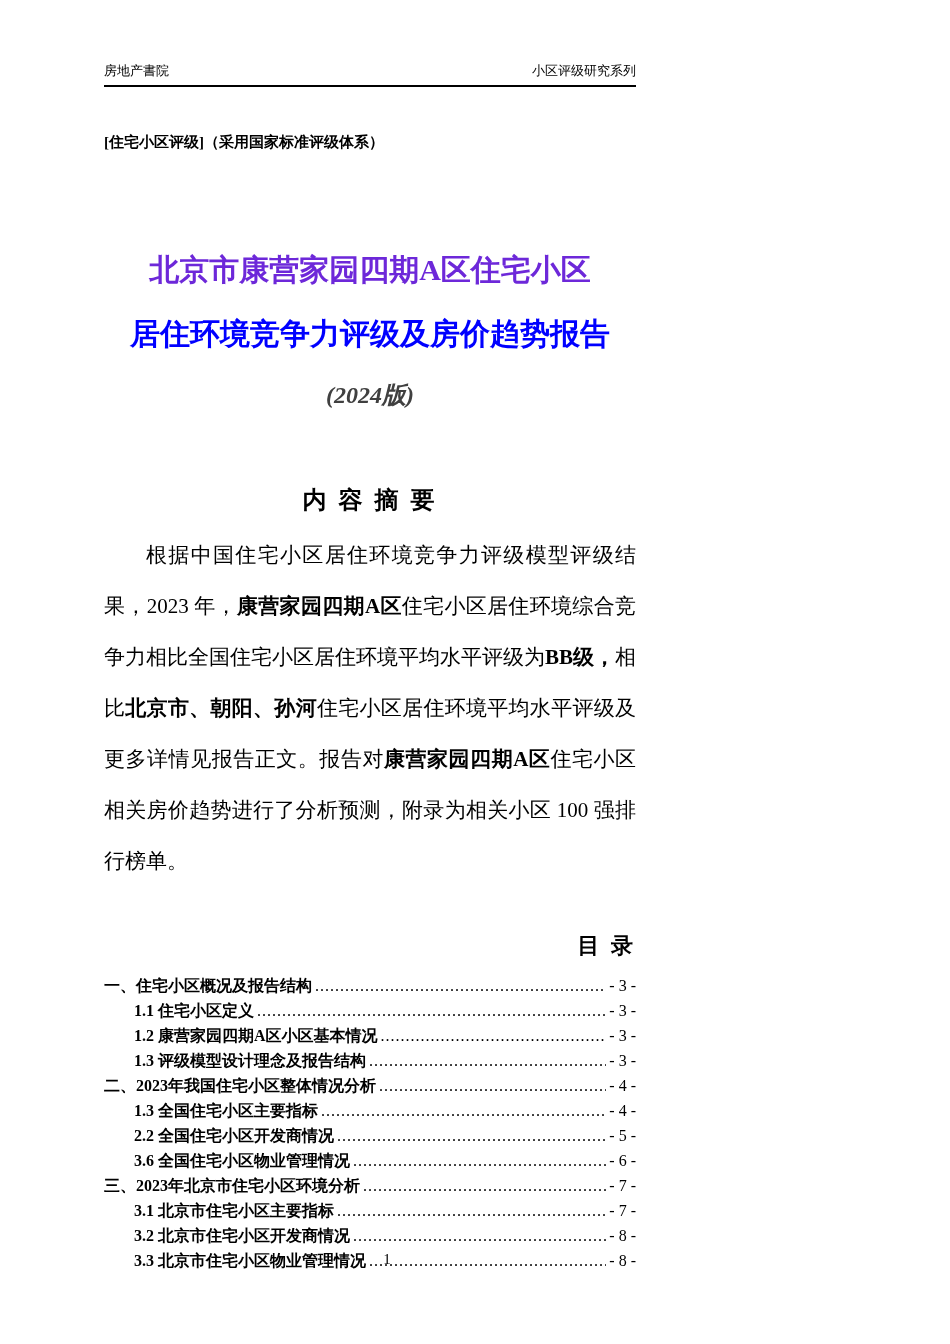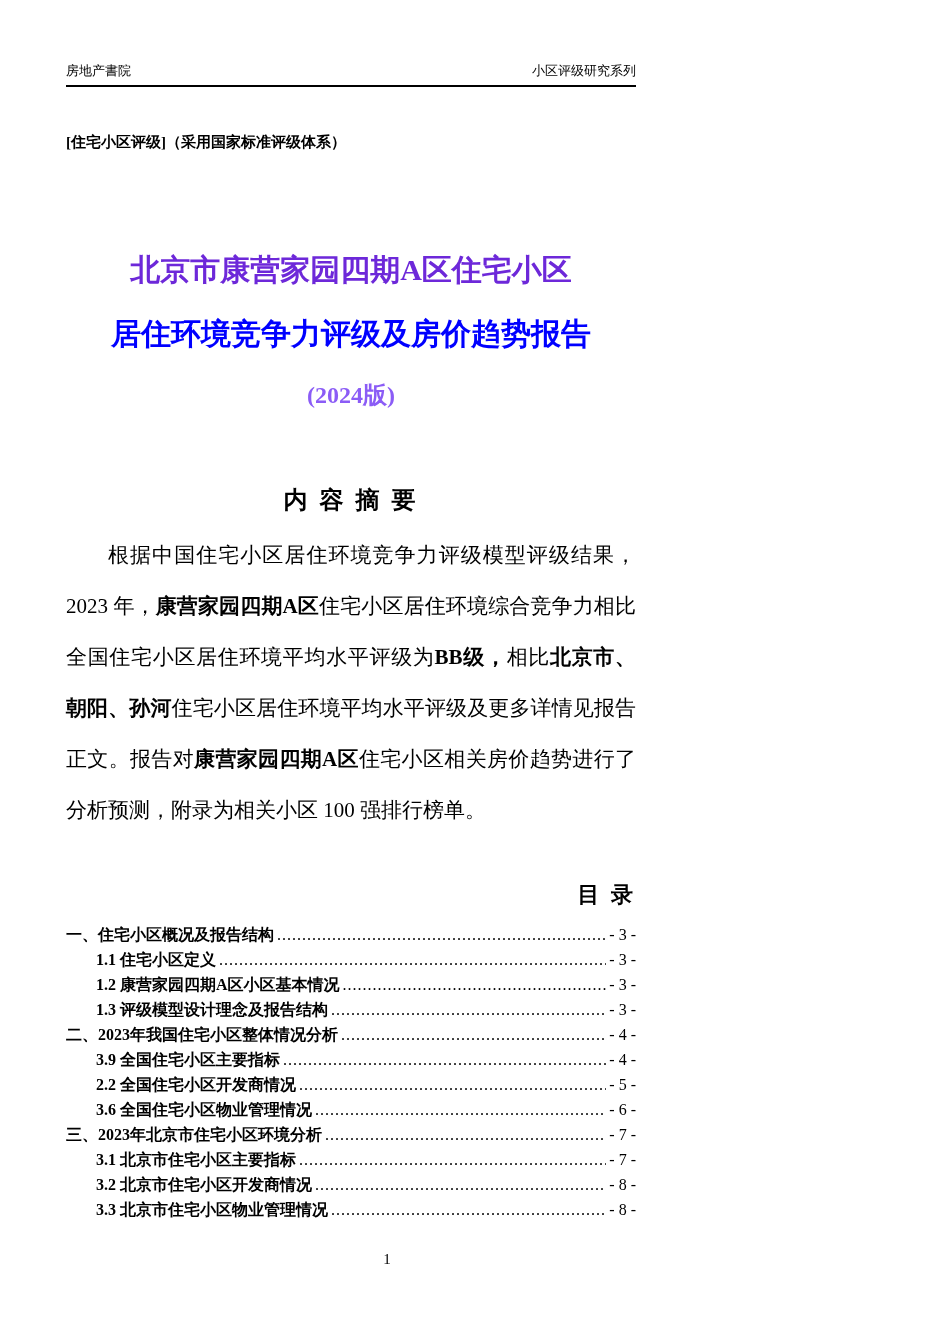--- a/index.html
+++ b/index.html
@@ -6,21 +6,21 @@
   html, body { background: #ffffff; }
   body {
     width: 950px; height: 1344px;
     font-family: "Liberation Serif", "DejaVu Serif", serif;
     color: #000;
     position: relative;
   }
   .page {
     position: relative;
     width: 774px; height: 1344px;
-    padding: 62px 138px 0 66px;
+    padding: 62px 138px 0 104px;
     background: #fff;
     overflow: hidden;
   }
   .header {
     display: flex; justify-content: space-between; align-items: flex-end;
     font-size: 13px;
     padding-bottom: 5px;
     border-bottom: 2px solid #000;
   }
   .rating-note {
@@ -74,21 +74,21 @@
   <div class="header">
     <span>房地产書院</span>
     <span>小区评级研究系列</span>
   </div>
 
   <div class="rating-note">[住宅小区评级]（采用国家标准评级体系）</div>
 
   <div class="title-block">
     <div class="title-main" style="color: #6d28d9;">北京市康营家园四期A区住宅小区</div>
     <div class="title-main" style="color: rgb(0, 0, 255);">居住环境竞争力评级及房价趋势报告</div>
-    <div class="title-edition" style="color: #8b5cf6;">(2024版)</div>
+    <div class="title-edition" style="color: #404040; font-style: italic;">(2024版)</div>
   </div>
 
   <h2 class="abstract-heading">内 容 摘 要</h2>
 
   <p class="abstract-body" id="abstract-body"><span>根据中国住宅小区居住环境竞争力评级模型评级结果，2023 年，</span><span class="bold">康营家园四期A区</span><span>住宅小区居住环境综合竞争力相比全国住宅小区居住环境平均水平评级为</span><span class="bold">BB级，</span><span>相比</span><span class="bold">北京市、朝阳、孙河</span><span>住宅小区居住环境平均水平评级及更多详情见报告正文。报告对</span><span class="bold">康营家园四期A区</span><span>住宅小区相关房价趋势进行了分析预测，附录为相关小区 100 强排行榜单。</span></p>
 
   <h2 class="toc-heading">目 录</h2>
 
   <div class="toc" id="toc-list">
       <div class="toc-row level1">
@@ -110,21 +110,21 @@
         <span class="toc-label">1.3 评级模型设计理念及报告结构</span>
         <span class="toc-leader"></span>
         <span class="toc-page">- 3 -</span>
       </div>
       <div class="toc-row level1">
         <span class="toc-label">二、2023年我国住宅小区整体情况分析</span>
         <span class="toc-leader"></span>
         <span class="toc-page">- 4 -</span>
       </div>
       <div class="toc-row level2">
-        <span class="toc-label">3.9 全国住宅小区主要指标</span>
+        <span class="toc-label">1.3 全国住宅小区主要指标</span>
         <span class="toc-leader"></span>
         <span class="toc-page">- 4 -</span>
       </div>
       <div class="toc-row level2">
         <span class="toc-label">2.2 全国住宅小区开发商情况</span>
         <span class="toc-leader"></span>
         <span class="toc-page">- 5 -</span>
       </div>
       <div class="toc-row level2">
         <span class="toc-label">3.6 全国住宅小区物业管理情况</span>

